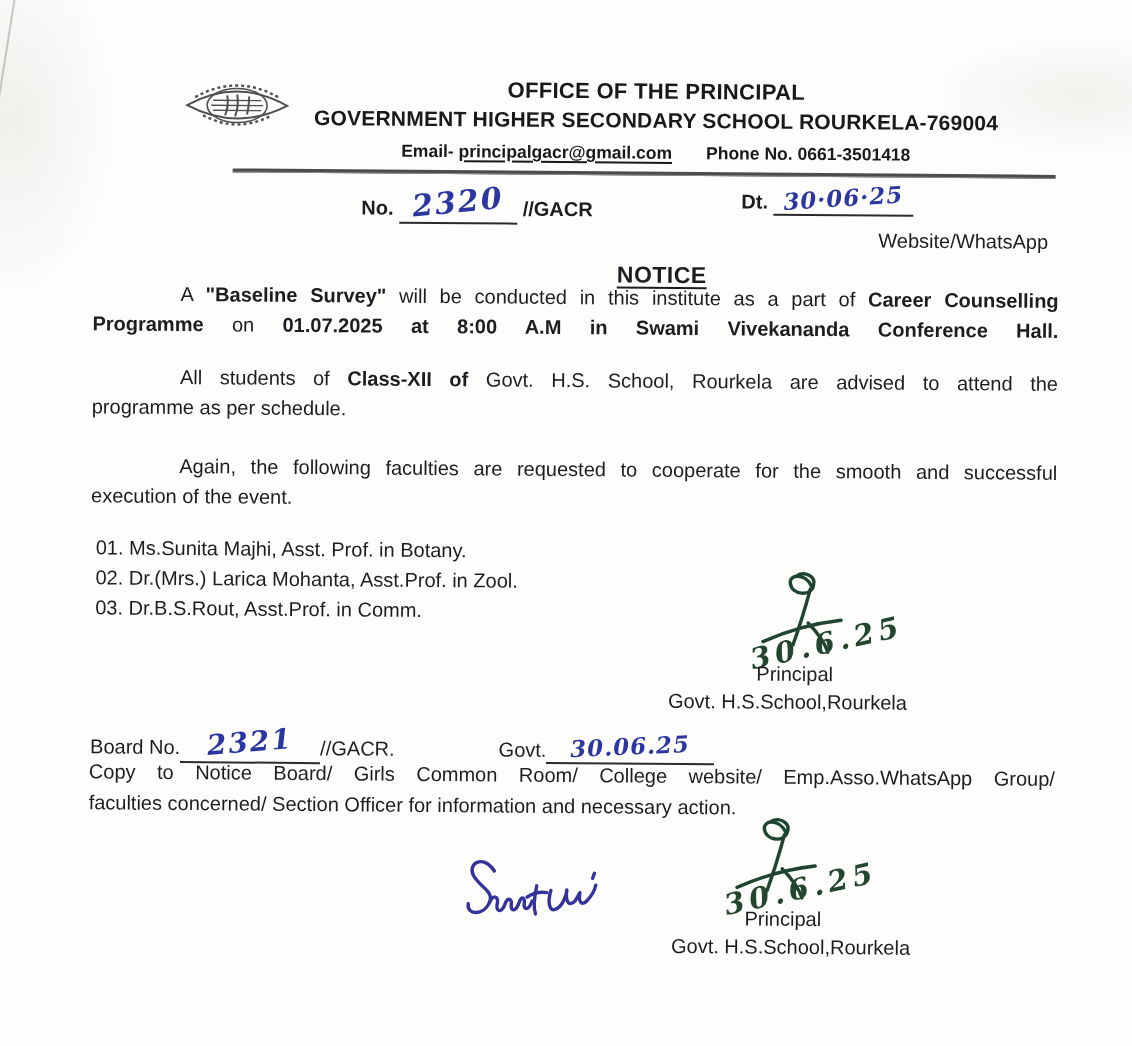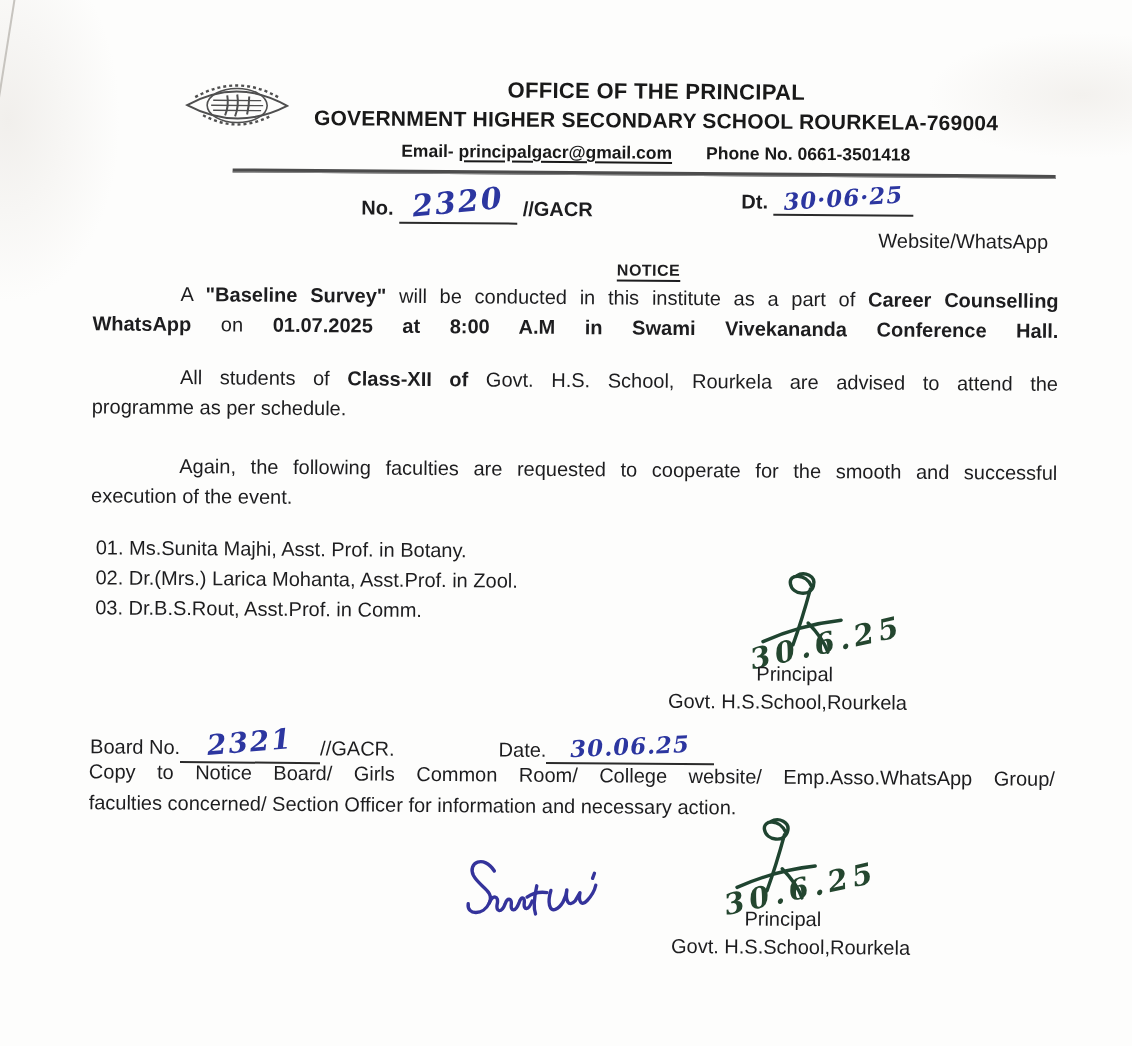--- a/index.html
+++ b/index.html
@@ -36,21 +36,21 @@
   .w-mdate{width:168px;}
   .hw{
     font-family:"DejaVu Serif", serif;font-style:italic;font-weight:700;
     color:#2c36a0;display:inline-block;letter-spacing:2px;
   }
   .hw-no{font-size:30px;transform:rotate(-6deg) translateY(-3px);}
   .hw-dt{font-size:23px;transform:rotate(-4deg) translateY(-3px);letter-spacing:1px;}
   .hw-memo{font-size:28px;transform:rotate(-5deg) translateY(-3px);}
   .hw-mdate{font-size:23px;transform:rotate(-3deg) translateY(-3px);letter-spacing:1px;}
   .dist{left:818px;top:227px;width:232px;text-align:right;font-size:20px;}
-  .title{left:619px;top:261px;font-size:16px;font-weight:700;letter-spacing:0.5px;
+  .title{left:619px;top:261px;font-size:23px;font-weight:700;letter-spacing:0.5px;
     text-decoration:underline;text-decoration-thickness:2px;text-underline-offset:4px;}
   .para{width:966px;left:95px;font-size:20px;line-height:29.5px;}
   .p1{top:283px;} .p2{top:366px;} .p3{top:455px;}
   .pline{text-align:justify;}
   .jl{text-align-last:justify;}
   .ind{display:inline-block;width:88px;}
   .flist{left:100px;top:536px;font-size:20px;line-height:30px;}
   .sigsvg{overflow:visible;}
   .sig-top{left:720px;top:568px;width:232px;height:108px;}
   .sig-top-title{left:700px;top:661px;width:200px;text-align:center;font-size:20px;}
@@ -102,21 +102,21 @@
       <span>Dt.</span>
       <span class="uline w-dt"><span class="hw hw-dt">30·06·25</span></span>
     </div>
 
     <div class="abs dist">Website/WhatsApp</div>
 
     <div class="abs title">NOTICE</div>
 
     <div class="abs para p1">
       <div class="pline jl"><span class="ind"></span><span>A </span><span class="b">"Baseline Survey"</span><span> will be conducted in this institute as a part of </span><span class="b">Career Counselling</span></div>
-      <div class="pline jl"><span class="b">WhatsApp</span><span> on </span><span class="b">01.07.2025 at 8:00 A.M in Swami Vivekananda Conference Hall.</span></div>
+      <div class="pline jl"><span class="b">Programme</span><span> on </span><span class="b">01.07.2025 at 8:00 A.M in Swami Vivekananda Conference Hall.</span></div>
     </div>
 
     <div class="abs para p2">
       <div class="pline jl"><span class="ind"></span><span>All students of </span><span class="b">Class-XII of</span><span> Govt. H.S. School, Rourkela are advised to attend the</span></div>
       <div class="pline"><span>programme as per schedule.</span></div>
     </div>
 
     <div class="abs para p3">
       <div class="pline jl"><span class="ind"></span><span>Again, the following faculties are requested to cooperate for the smooth and successful</span></div>
       <div class="pline"><span>execution of the event.</span></div>
@@ -134,21 +134,21 @@
         <path class="ink-green" d="M95,19 C90,38 84,58 78,75"></path>
         <path class="ink-green" d="M48,72 C72,61 101,53 126,50"></path>
         <path class="ink-green" d="M93,53 C101,61 109,71 113,82"></path>
         <text class="sigdate" x="38" y="100" transform="rotate(-13 38 100)">30.6.25</text>
       </svg>
     </div>
     <div class="abs sig-top-title">Principal</div>
     <div class="abs sig-top-org">Govt. H.S.School,Rourkela</div>
 
     <div class="abs memoline">
-      <span>Board No.</span><span class="uline w-memo"><span class="hw hw-memo">2321</span></span><span>//GACR.</span><span class="memo-gap"></span><span>Date.</span><span class="uline w-mdate"><span class="hw hw-mdate">30.06.25</span></span>
+      <span>Board No.</span><span class="uline w-memo"><span class="hw hw-memo">2321</span></span><span>//GACR.</span><span class="memo-gap"></span><span>Govt.</span><span class="uline w-mdate"><span class="hw hw-mdate">30.06.25</span></span>
     </div>
 
     <div class="abs para copy">
       <div class="pline jl"><span>Copy to Notice Board/ Girls Common Room/ College website/ Emp.Asso.WhatsApp Group/</span></div>
       <div class="pline"><span>faculties concerned/ Section Officer for information and necessary action.</span></div>
     </div>
 
     <div class="abs sig-bl">
       <svg class="sigsvg" width="156" height="88" viewBox="0 0 156 88" transform="rotate(-2)">
         <path class="ink-blue" d="M36,20 C26,3 9,11 15,24 C21,36 36,40 30,52 C24,64 7,64 9,52"></path>

